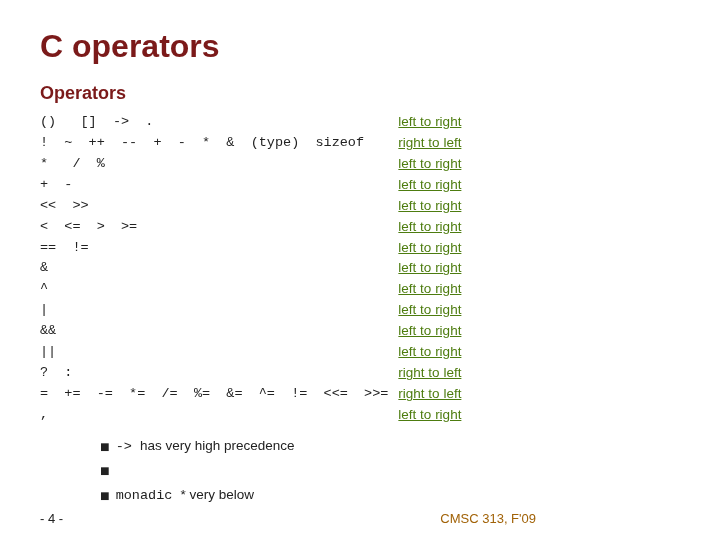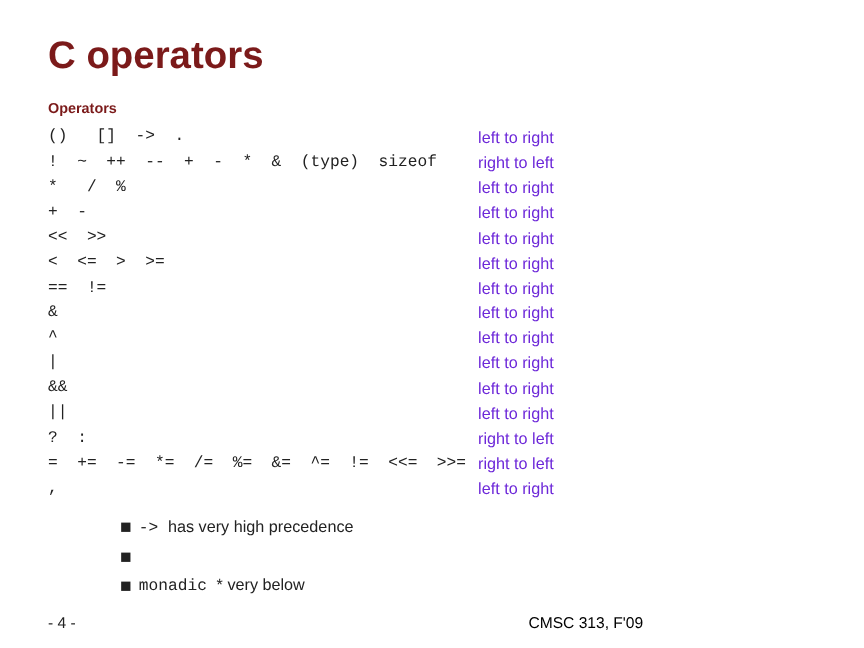--- a/index.html
+++ b/index.html
@@ -17,21 +17,21 @@
       padding: 28px 40px 20px 40px;
       position: relative;
     }
     .title {
       font-size: 32px;
       font-weight: bold;
       color: #7b1a1a;
       margin-bottom: 18px;
     }
     .col-header {
-      font-size: 12px;
+      font-size: 18px;
       font-weight: bold;
       color: #7b1a1a;
       margin-bottom: 4px;
     }
     .operators-table {
       display: flex;
       flex-direction: row;
       align-items: flex-start;
     }
     .op-col {
@@ -43,22 +43,23 @@
     }
     .op-row {
       font-family: 'Courier New', Courier, monospace;
       font-size: 13.5px;
       color: #222;
       line-height: 1.55;
       white-space: pre;
     }
     .assoc-row {
       font-size: 13.5px;
-      color: #6d28d9;
+      color: #4d7c0f;
       line-height: 1.55;
+      text-decoration: underline;
     }
     .notes-section {
       margin-top: 10px;
       margin-left: 60px;
     }
     .note-item {
       display: flex;
       align-items: flex-start;
       font-size: 14px;
       color: #222;
@@ -84,21 +85,21 @@
       bottom: 14px;
       left: 40px;
       font-size: 13px;
       color: #222;
     }
     .footer-right {
       position: absolute;
       bottom: 14px;
       right: 40px;
       font-size: 13px;
-      color: #000000;
+      color: #a16207;
     }
     .headers-row {
       display: flex;
       flex-direction: row;
       margin-bottom: 4px;
     }
     .header-op {
       flex: 1;
     }
     .header-assoc {

